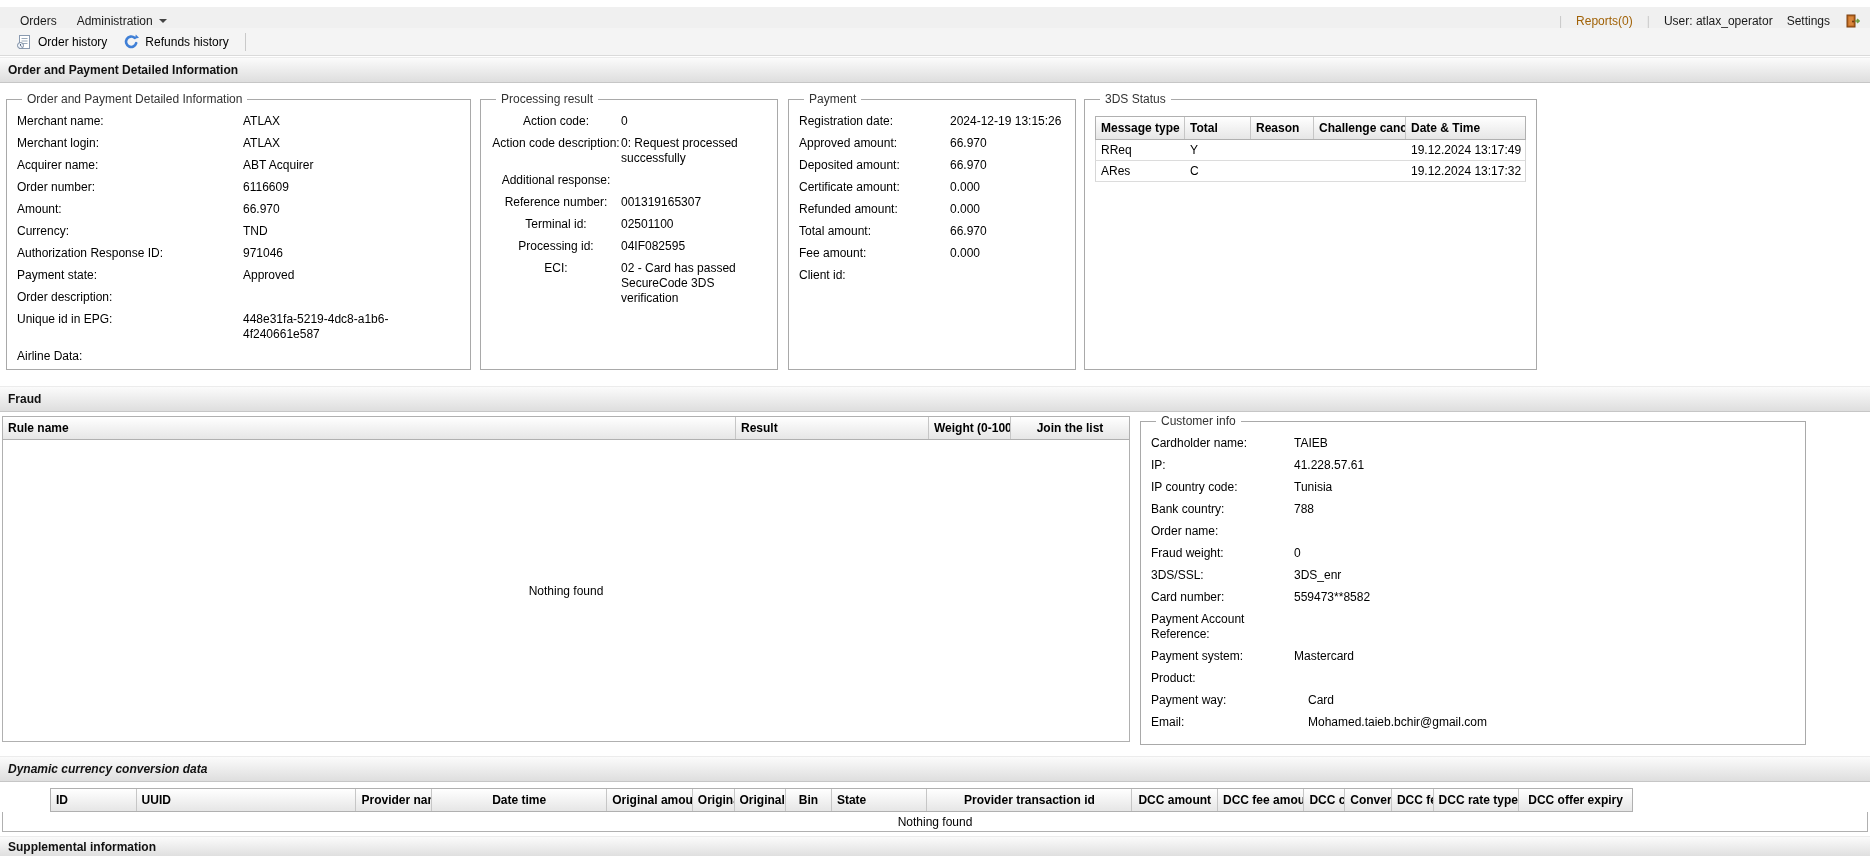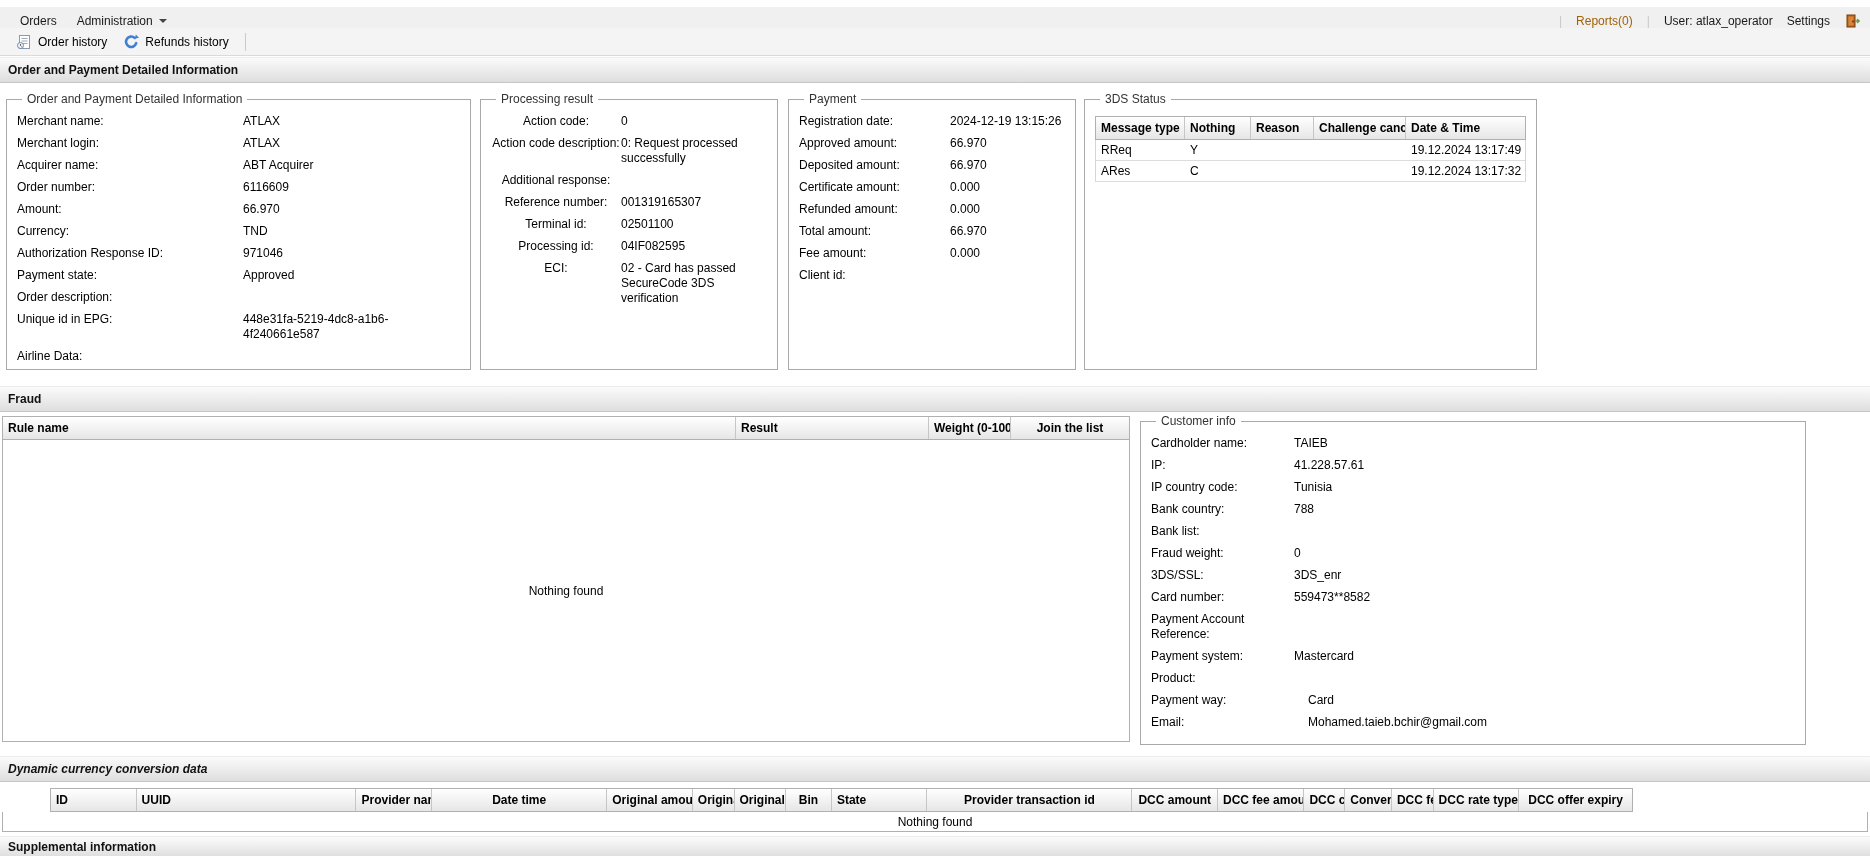--- a/index.html
+++ b/index.html
@@ -280,21 +280,21 @@
         <span class="k">Client id:</span>
         <span class="v"></span>
       </div>
   </fieldset>
 
   <fieldset id="fs-3ds">
     <legend>3DS Status</legend>
     <div id="tbl-3ds">
       <div class="grid-head">
         <span class="c c0">Message type</span>
-        <span class="c c1">Nothing</span>
+        <span class="c c1">Total</span>
         <span class="c c2">Reason</span>
         <span class="c c3">Challenge cancel</span>
         <span class="c c4">Date &amp; Time</span>
       </div>
       <div class="grid-row">
         <span class="c c0">RReq</span>
         <span class="c c1">Y</span>
         <span class="c c2"></span>
         <span class="c c3"></span>
         <span class="c c4">19.12.2024 13:17:49</span>
@@ -334,21 +334,21 @@
       </div>
     <div class="kv">
         <span class="k">IP country code:</span>
         <span class="v">Tunisia</span>
       </div>
     <div class="kv">
         <span class="k">Bank country:</span>
         <span class="v">788</span>
       </div>
     <div class="kv">
-        <span class="k">Bank list:</span>
+        <span class="k">Order name:</span>
         <span class="v"></span>
       </div>
     <div class="kv">
         <span class="k">Fraud weight:</span>
         <span class="v">0</span>
       </div>
     <div class="kv">
         <span class="k">3DS/SSL:</span>
         <span class="v">3DS_enr</span>
       </div>

